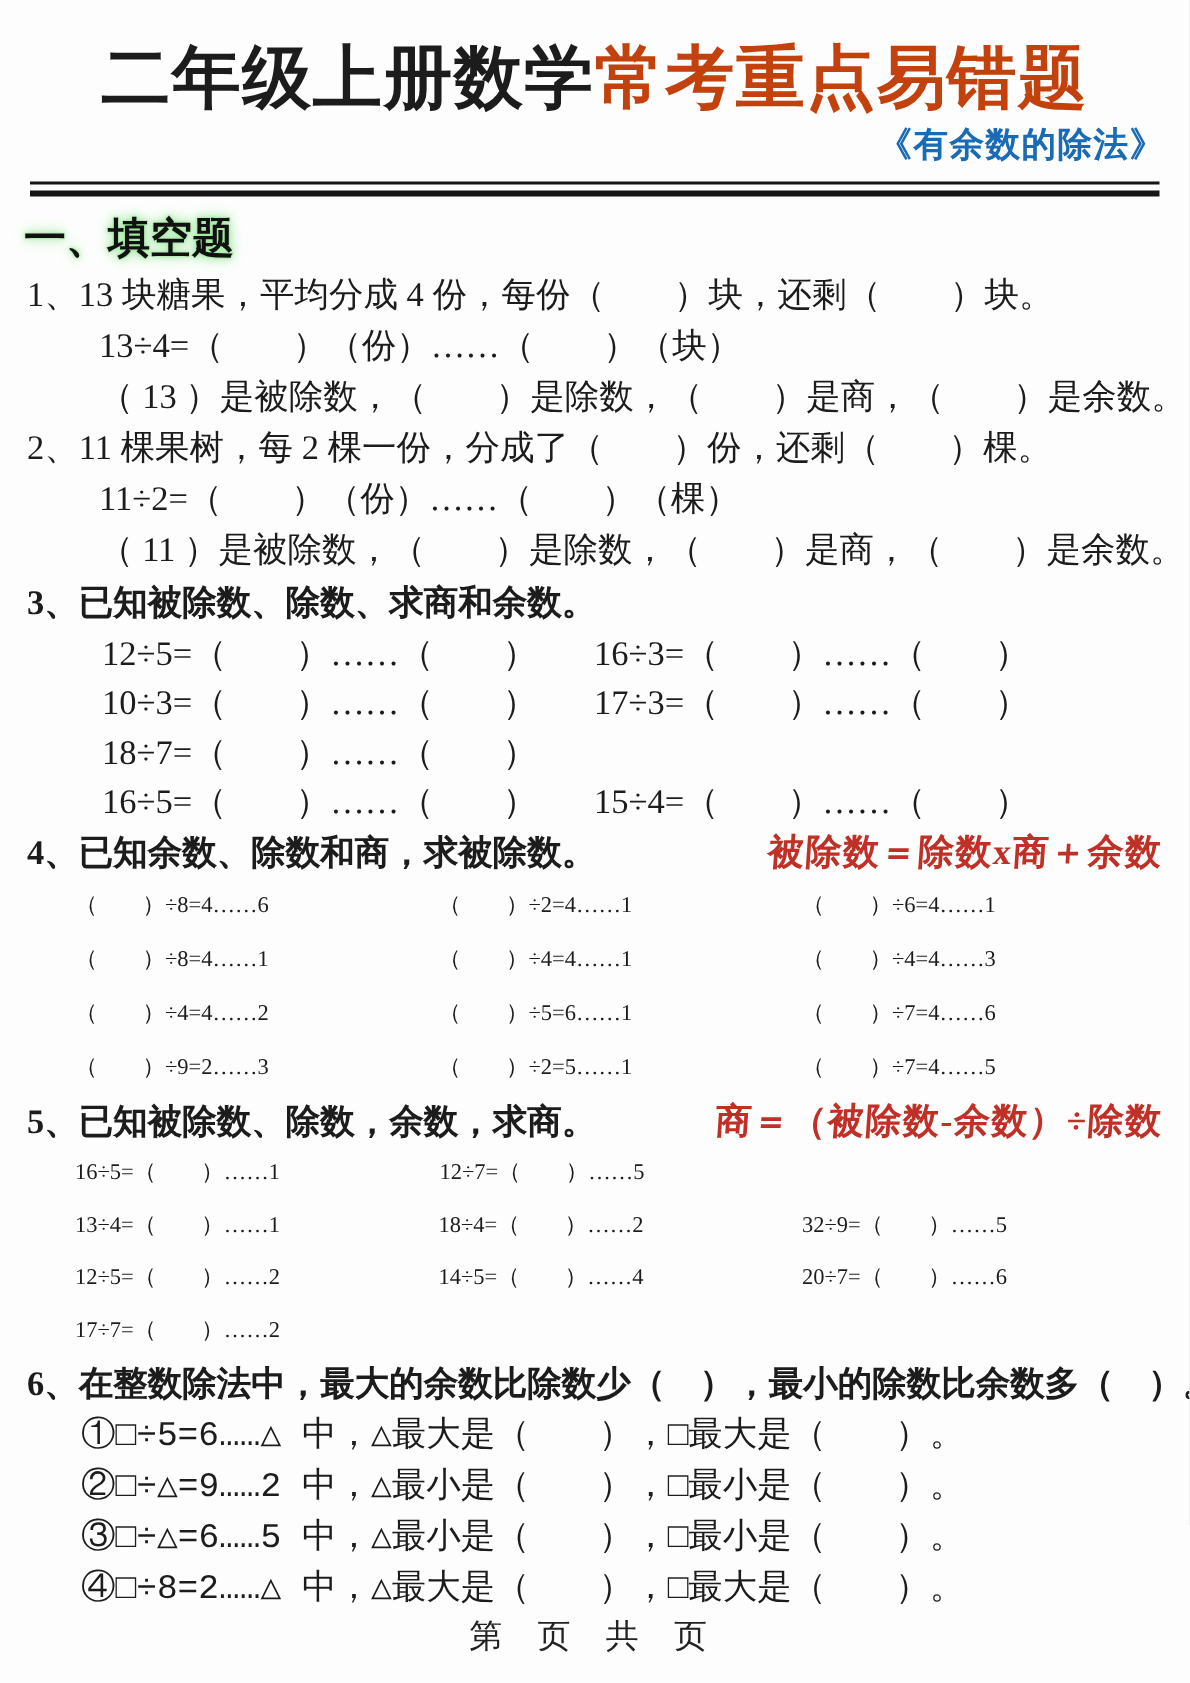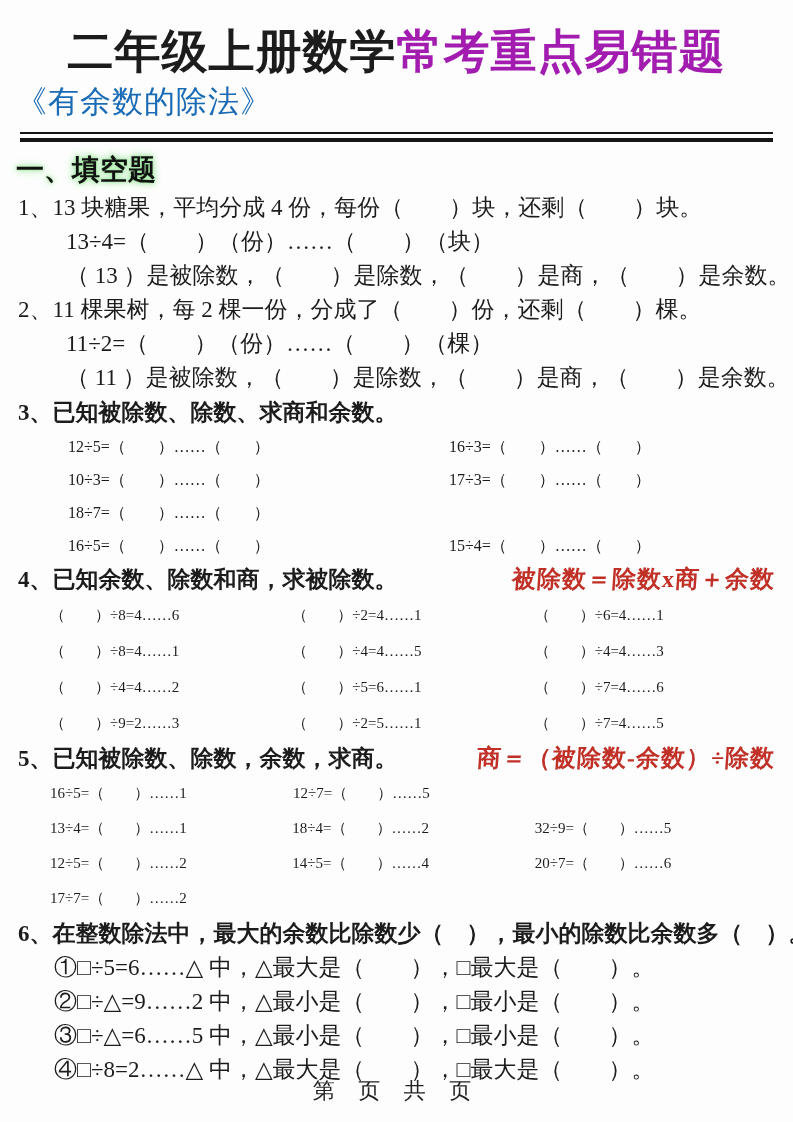--- a/index.html
+++ b/index.html
@@ -2,38 +2,38 @@
 <html><head>
 <meta charset="utf-8">
 <style>
   html,body{margin:0;padding:0;background:#e8e8e8;}
   .page{
     width:793px;height:1122px;background:#fdfdfd;position:relative;
     margin:0 auto;box-sizing:border-box;padding:26px 16px 0 16px;
     font-family:"Liberation Serif","DejaVu Serif",serif;color:#1c1c1c;overflow:hidden;
   }
   .title{text-align:center;font-size:46px;font-weight:900;line-height:1.12;letter-spacing:1px;white-space:nowrap;}
-  .title .t-red{color:#a21caf;}
-  .subtitle{text-align:left;font-size:31px;font-weight:normal;color:#1A6BB5;margin-top:3px;letter-spacing:1px;}
+  .title .t-red{color:#c2410c;}
+  .subtitle{text-align:right;font-size:23px;font-weight:bold;color:#1A6BB5;margin-top:3px;letter-spacing:1px;}
   .rule{margin:9px 4px 0 4px;height:4px;border-top:2px solid #161616;border-bottom:4px solid #161616;}
   .section-head{display:inline-block;margin:9px 0 2px 0;font-size:28px;font-weight:bold;color:#111;
     text-shadow:0 0 2px #94e094,0 0 5px #a6e8a6,0 0 9px #bdefbd,0 0 12px #cdf4cd;}
   .line{font-size:23px;line-height:34px;white-space:nowrap;}
   .qnum-line{padding-left:2px;}
   .indent1{padding-left:50px;}
   .qhead{font-size:23px;line-height:35px;font-weight:bold;white-space:nowrap;padding-left:2px;}
   .qhead-row{display:flex;justify-content:space-between;align-items:baseline;padding-right:2px;}
   .note{color:#C03027;font-size:24px;font-weight:bold;letter-spacing:1px;display:inline-block;transform:skewX(-4deg);white-space:nowrap;}
-  .row2{display:flex;padding-left:52px;font-size:16px;line-height:33px;white-space:nowrap;justify-content:space-between;}
+  .row2{display:flex;padding-left:52px;font-size:23px;line-height:33px;white-space:nowrap;}
   .row2 .c{width:328px;}
   .row3{display:flex;padding-left:34px;font-size:15px;white-space:nowrap;}
   .row3.g4{line-height:36px;}
   .row3.g5{line-height:35px;}
   .row3 .c{width:243px;}
-  .sub{padding-left:38px;font-size:23px;line-height:34px;white-space:nowrap;}
+  .sub{padding-left:38px;font-size:23px;line-height:34px;white-space:nowrap;font-family:Liberation Mono, monospace;}
   .footer{position:absolute;left:0;bottom:16px;width:100%;text-align:center;font-size:22px;letter-spacing:9px;color:#222;}
 </style>
 </head>
 <body>
 
 <div class="page">
 
   <div class="title">
     <span class="t-black">二年级上册数学</span><span class="t-red">常考重点易错题</span>
   </div>
@@ -82,21 +82,21 @@
       <span class="qhead">4、已知余数、除数和商，求被除数。</span>
       <span class="note">被除数＝除数x商＋余数</span>
     </div>
     <div class="row3 g4">
       <span class="c">（　　）÷8=4……6</span>
       <span class="c">（　　）÷2=4……1</span>
       <span class="c">（　　）÷6=4……1</span>
     </div>
     <div class="row3 g4">
       <span class="c">（　　）÷8=4……1</span>
-      <span class="c">（　　）÷4=4……5</span>
+      <span class="c">（　　）÷4=4……1</span>
       <span class="c">（　　）÷4=4……3</span>
     </div>
     <div class="row3 g4">
       <span class="c">（　　）÷4=4……2</span>
       <span class="c">（　　）÷5=6……1</span>
       <span class="c">（　　）÷7=4……6</span>
     </div>
     <div class="row3 g4">
       <span class="c">（　　）÷9=2……3</span>
       <span class="c">（　　）÷2=5……1</span>

